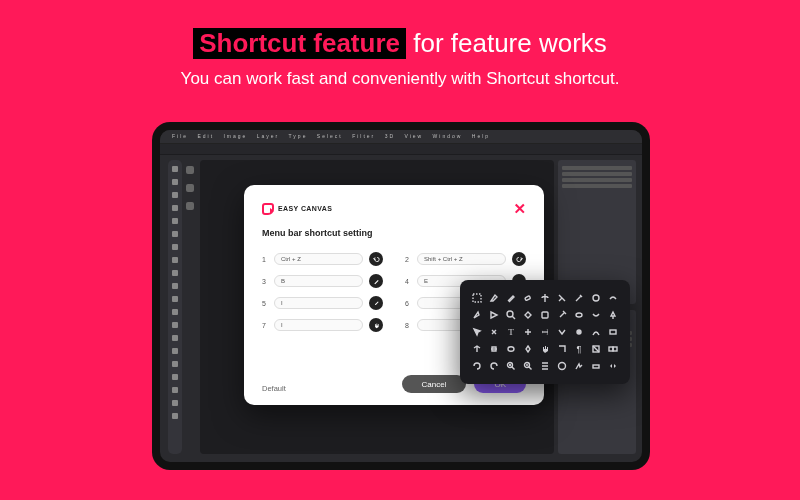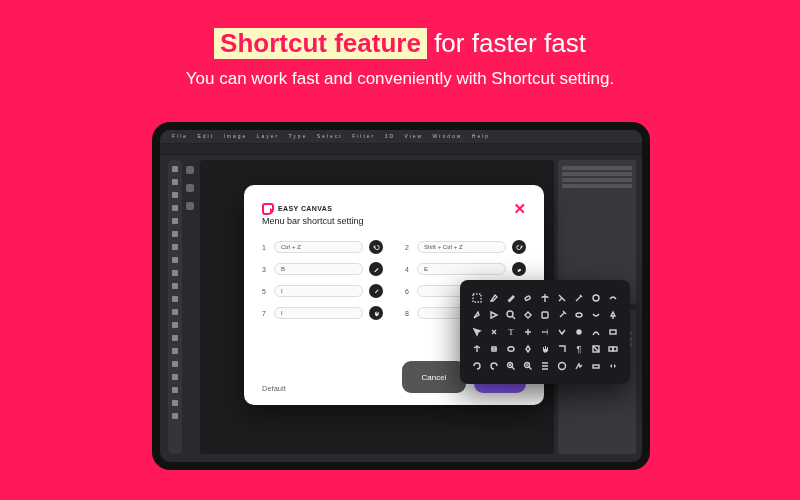--- a/index.html
+++ b/index.html
@@ -12,21 +12,21 @@
     position: relative;
   }
   .headline {
     text-align: center;
     color: #fff;
     padding-top: 28px;
     font-size: 26px;
     font-weight: 500;
   }
   .headline .hl-box {
-    background: #fef9c3;
+    background: #000000;
     color: #ff1959;
     padding: 0 6px 1px 6px;
     font-weight: 600;
     margin-top: 48px;
   }
   .subline {
     text-align: center;
     color: #fff;
     font-size: 17px;
     margin-top: 10px;
@@ -153,21 +153,21 @@
   .logo-mark::after {
     content:"";
     position:absolute;
     right:-2px; top:3px;
     border-left: 4px solid #ff1959;
     border-top: 3px solid transparent;
     border-bottom: 3px solid transparent;
   }
   .logo-text { font-size: 7px; font-weight: 700; letter-spacing: .4px; color:#222; }
   .close-x { color:#ff1959; font-size:15px; font-weight:700; cursor:pointer; line-height:1; }
-  .dlg-title { font-size: 9px; font-weight: 400; color:#222; }
+  .dlg-title { font-size: 9px; font-weight: 700; margin-top: 12px; color:#222; }
   .grid {
     display: grid;
     grid-template-columns: 1fr 1fr;
     column-gap: 22px;
     row-gap: 8px;
     margin-top: 14px;
   }
   .row { display:flex; align-items:center; gap:6px; }
   .row .num { font-size:7px; color:#555; width:6px; }
   .row .field {
@@ -189,21 +189,21 @@
   }
   .row .chip svg { width:7px; height:7px; }
   .dlg-foot {
     position:absolute;
     left:18px; right:18px; bottom:12px;
     display:flex; align-items:flex-end; justify-content:space-between;
   }
   .default { font-size:7.5px; color:#666; }
   .btns { display:flex; gap:8px; }
   .btn {
-    height: 32px;
+    height: 18px;
     border-radius: 9px;
     font-size: 8px;
     padding: 0 20px;
     display:flex; align-items:center; justify-content:center;
     cursor:pointer;
     border:none;
     color:#fff;
   }
   .btn.cancel { background:#555; }
   .btn.ok { background:#8b5cf6; }
@@ -229,23 +229,23 @@
     display:flex; align-items:center; justify-content:center;
     color:#d8d8dc;
     font-size: 9px;
   }
   .iconpanel .itool svg { width:10px; height:10px; stroke:#cfcfd4; fill:none; stroke-width:1.4; }
 </style>
 </head>
 <body>
 
 <div class="headline">
-  <span class="hl-box">Shortcut feature</span><span> for faster fast</span>
+  <span class="hl-box">Shortcut feature</span><span> for feature works</span>
 </div>
-<div class="subline">You can work fast and conveniently with Shortcut setting.</div>
+<div class="subline">You can work fast and conveniently with Shortcut shortcut.</div>
 
 <div class="tablet">
   <div class="screen">
 
     <div class="ps-top">
       <span>File</span>
       <span>Edit</span>
       <span>Image</span>
       <span>Layer</span>
       <span>Type</span>

